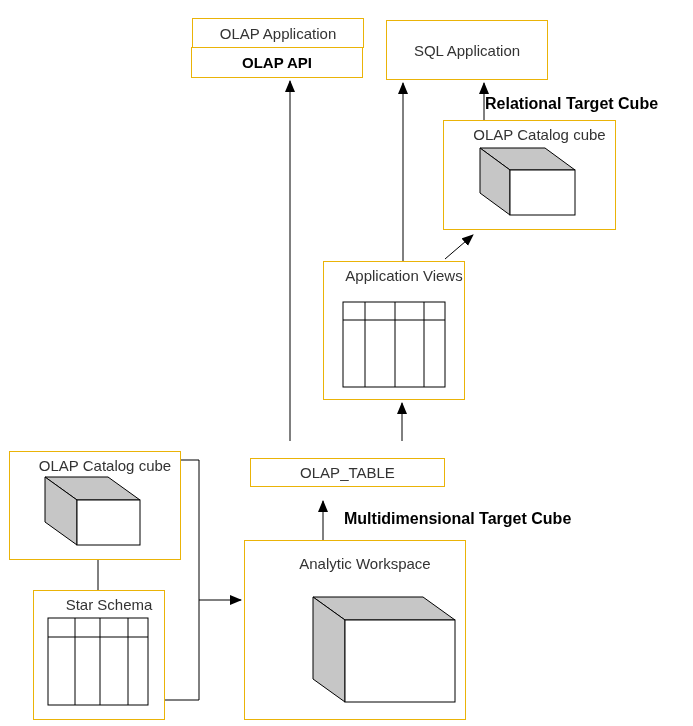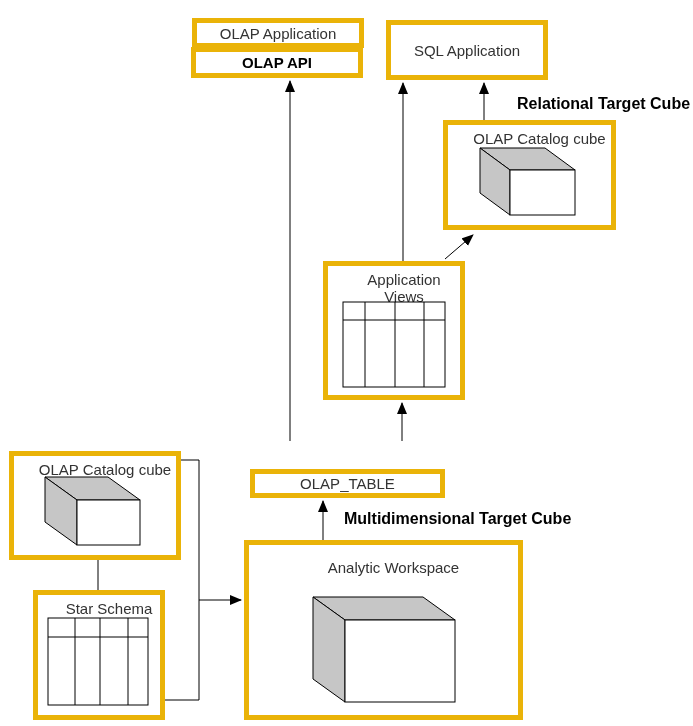--- a/index.html
+++ b/index.html
@@ -6,21 +6,21 @@
   #diagram{
     position:relative;
     width:693px;height:726px;
     background:#fff;
     font-family:"Liberation Sans", sans-serif;
     overflow:hidden;
   }
   .box{
     position:absolute;
     background:#fff;
-    border:5px solid #eab308;
+    border:1px solid #eab308;
     box-sizing:border-box;
     color:#333;
     font-size:15px;
     text-align:center;
     z-index:1;
   }
   .box.center-v{display:flex;align-items:center;justify-content:center;}
   .box.top-label{padding-top:5px;padding-left:20px;}
   .box .inner-label{display:block;width:100%;}
   .bold{font-weight:bold;}
@@ -52,47 +52,47 @@
   </div>
 
   <div class="box center-v" style="left:386px;top:20px;width:162px;height:60px;">
     <span class="inner-label">SQL Application</span>
   </div>
 
   <div class="box center-v bold" style="left:191px;top:47px;width:172px;height:31px;color:#000;">
     <span class="inner-label">OLAP API</span>
   </div>
 
-  <div class="section-label" style="left:485px;top:95px;margin-left:32px;">Relational Target Cube</div>
+  <div class="section-label" style="left:485px;top:95px;">Relational Target Cube</div>
 
   <div class="box top-label" style="left:443px;top:120px;width:173px;height:110px;">
     <span class="inner-label">OLAP Catalog cube</span>
   </div>
 
   <div class="box top-label" style="left:323px;top:261px;width:142px;height:139px;">
     <span class="inner-label">Application Views</span>
   </div>
 
 
-  <div class="box center-v" style="left:250px;top:469px;width:195px;height:29px;">
+  <div class="box center-v" style="left:250px;top:458px;width:195px;height:29px;">
     <span class="inner-label">OLAP_TABLE</span>
   </div>
 
 
   <div class="box top-label" style="left:9px;top:451px;width:172px;height:109px;">
     <span class="inner-label">OLAP Catalog cube</span>
   </div>
 
   <div class="box top-label" style="left:33px;top:590px;width:132px;height:130px;">
     <span class="inner-label">Star Schema</span>
   </div>
 
   <div class="section-label" style="left:344px;top:510px;text-align:right;">Multidimensional Target Cube</div>
 
-  <div class="box top-label" style="left:244px;top:540px;width:279px;height:180px;padding-top:14px;">
+  <div class="box top-label" style="left:244px;top:540px;width:222px;height:180px;padding-top:14px;">
     <span class="inner-label">Analytic Workspace</span>
   </div>
 
   <svg id="overlay" width="693" height="726" viewBox="0 0 693 726">
     <defs>
       <marker id="arrowhead" markerUnits="userSpaceOnUse" markerWidth="13" markerHeight="11" refX="11" refY="5" orient="auto">
         <path class="arrowhead-fill" d="M0,0 L12,5 L0,10 Z"></path>
       </marker>
     </defs>
 

